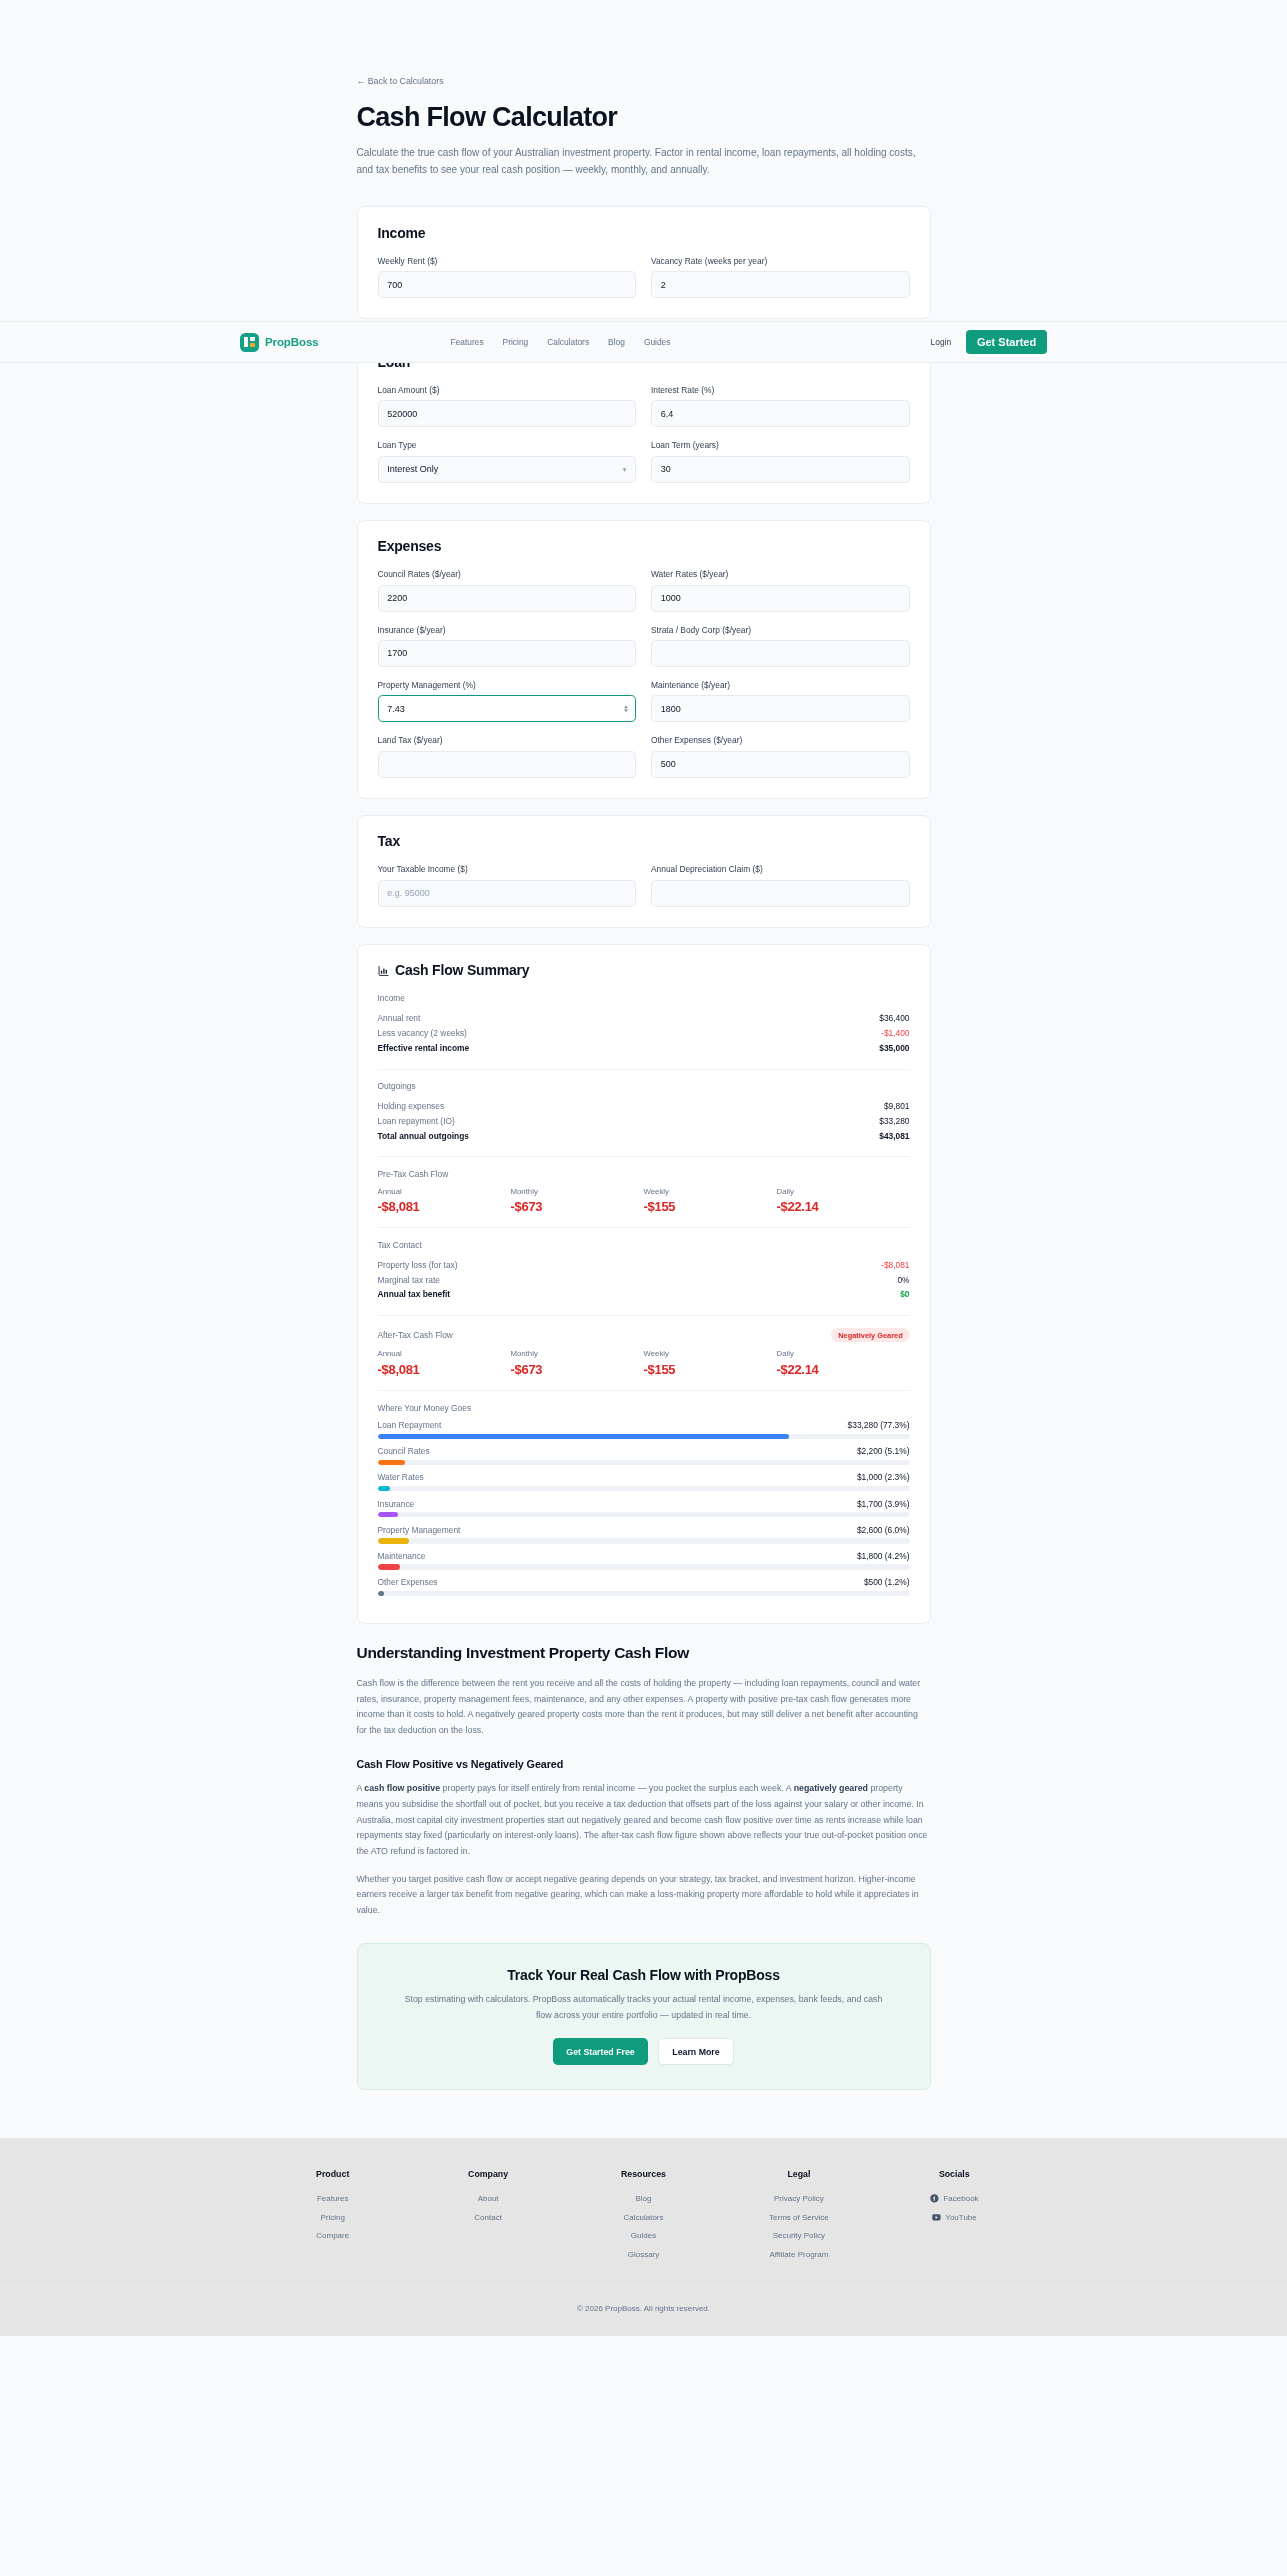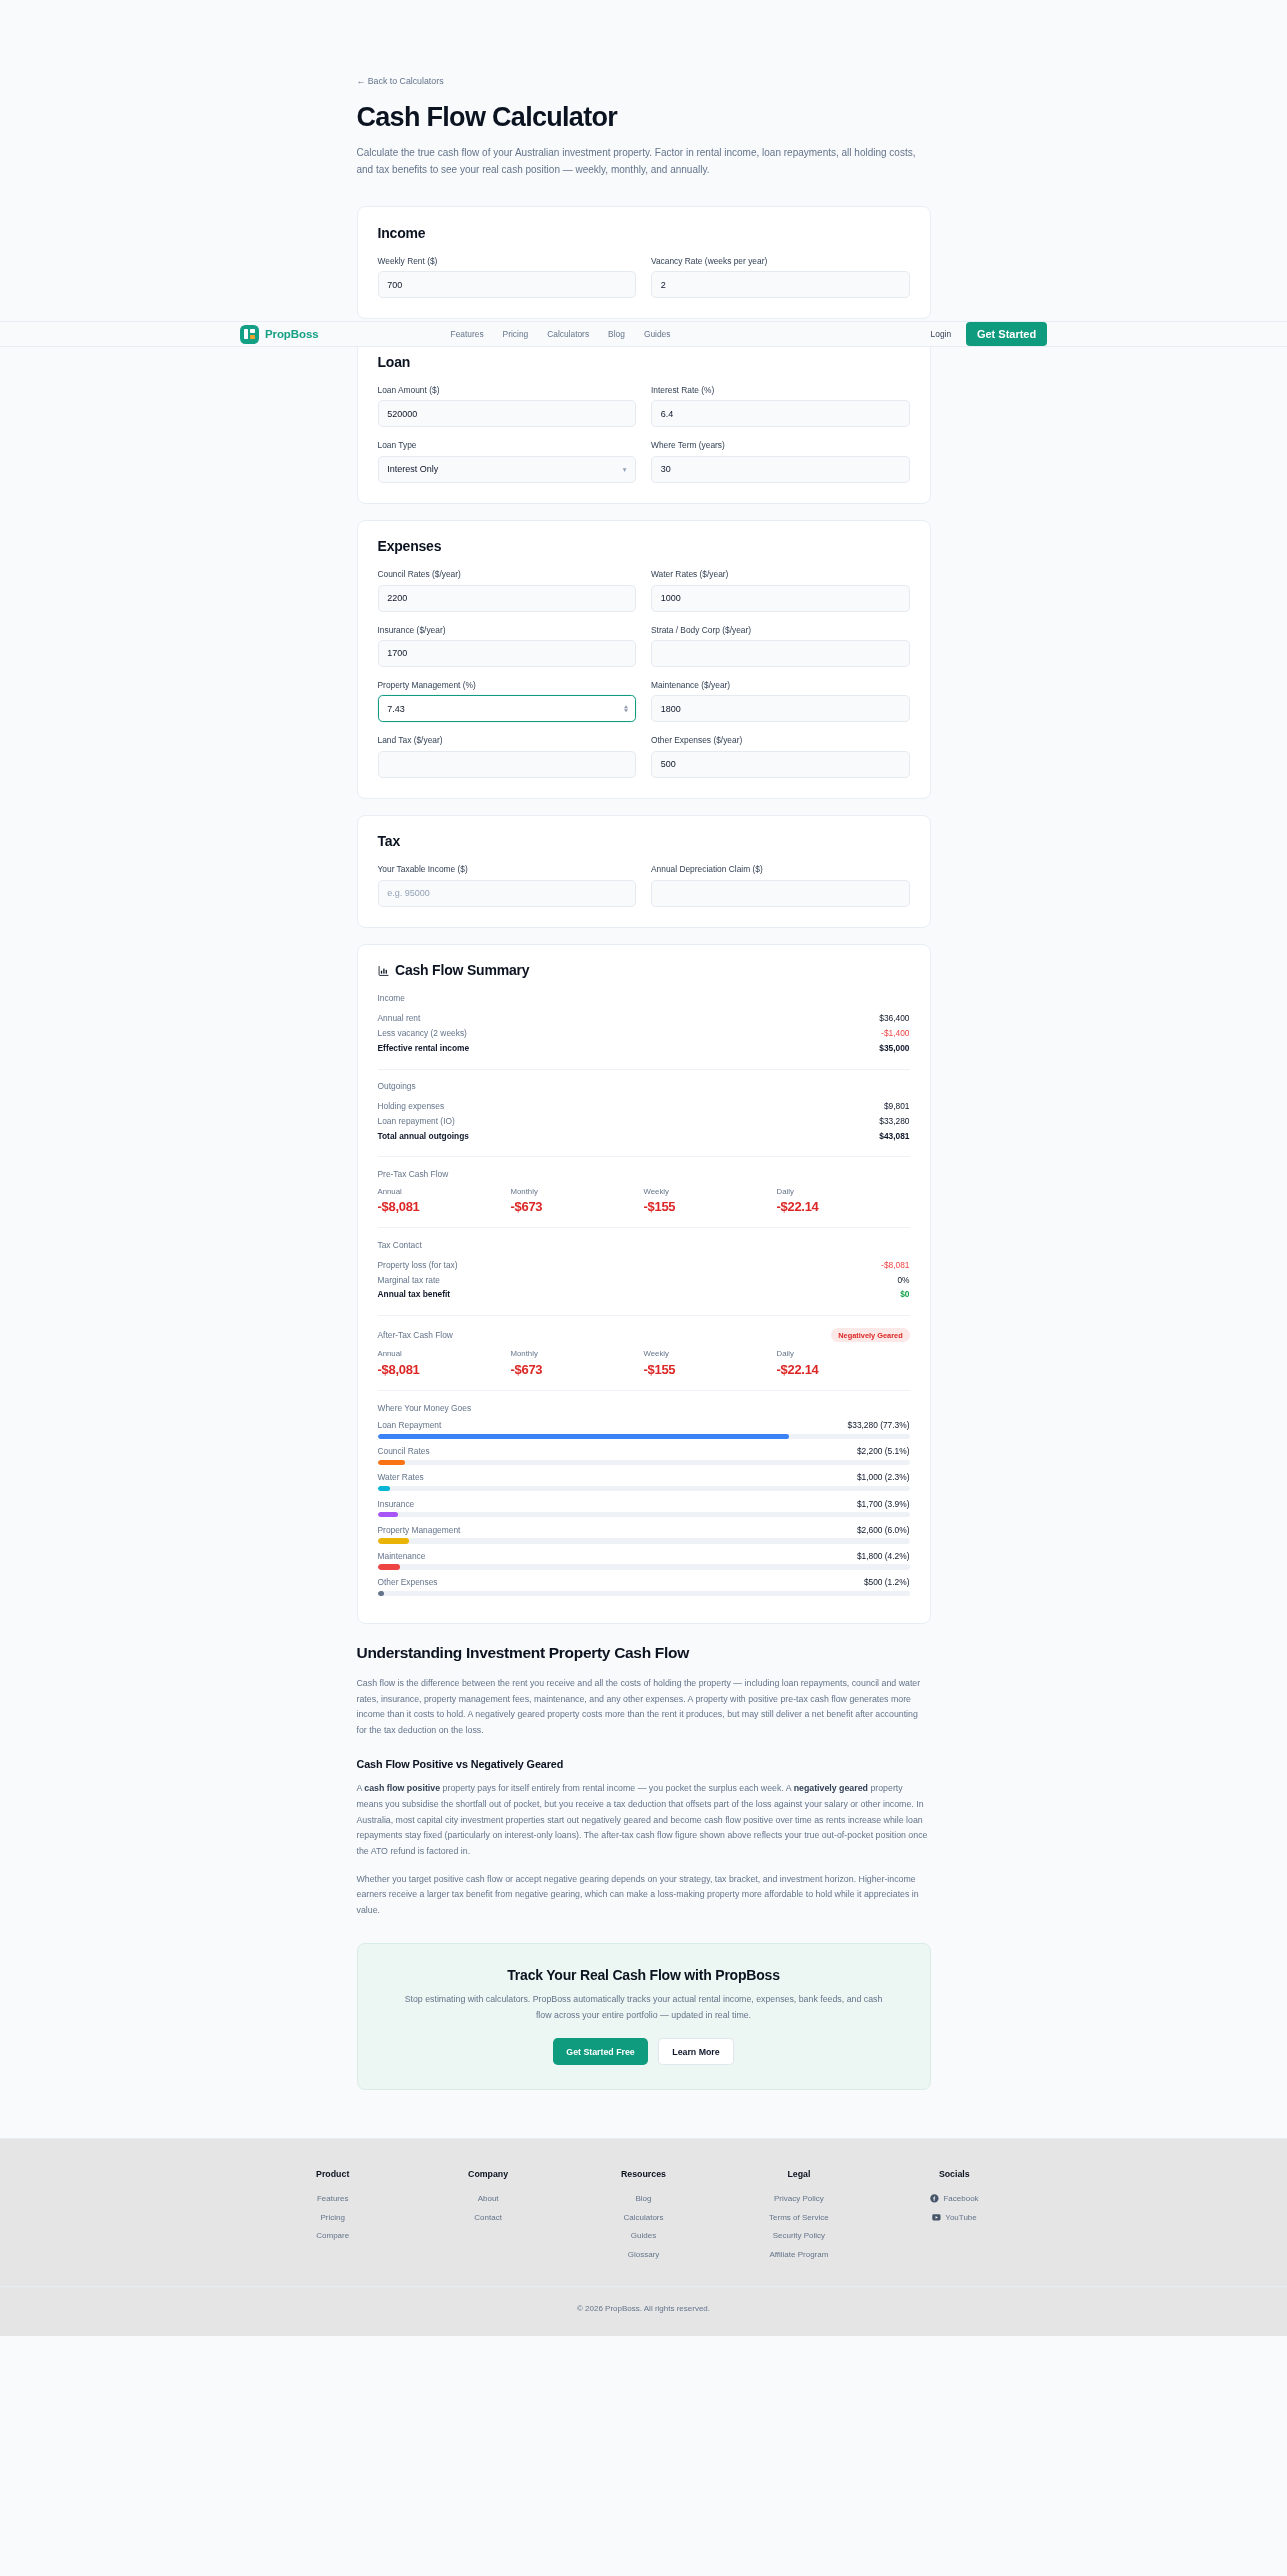--- a/index.html
+++ b/index.html
@@ -10,21 +10,21 @@
     color: #0f172a;
     -webkit-font-smoothing: antialiased;
   }
 
   .page { position: relative; width: 1287px; min-height: 2576px; }
 
   
   .navbar {
     position: absolute;
     top: 321px; left: 0; right: 0;
-    height: 26px;
+    height: 42px;
     background: #f8fafc;
     border-bottom: 0.7px solid #e8edf3;
     border-top: 0.7px solid #e8edf3;
     display: flex;
     align-items: center;
     padding: 0 240px;
     z-index: 40;
   }
   .brand { display: flex; align-items: center; gap: 6px; }
   .brand-mark {
@@ -223,21 +223,21 @@
           <input type="text" value="6.4" style="">
         </div>
         <div class="field">
           <label>Loan Type</label>
           <div class="select-wrap">
             <input type="text" readonly="" value="Interest Only" style="">
             <span class="chev">▾</span>
           </div>
         </div>
         <div class="field">
-          <label>Where Term (years)</label>
+          <label>Loan Term (years)</label>
           <input type="text" value="30" style="">
         </div>
       </div>
     </div>
 
     
     <div class="card">
       <div class="card-title">Expenses</div>
       <div class="grid2">
         <div class="field">

